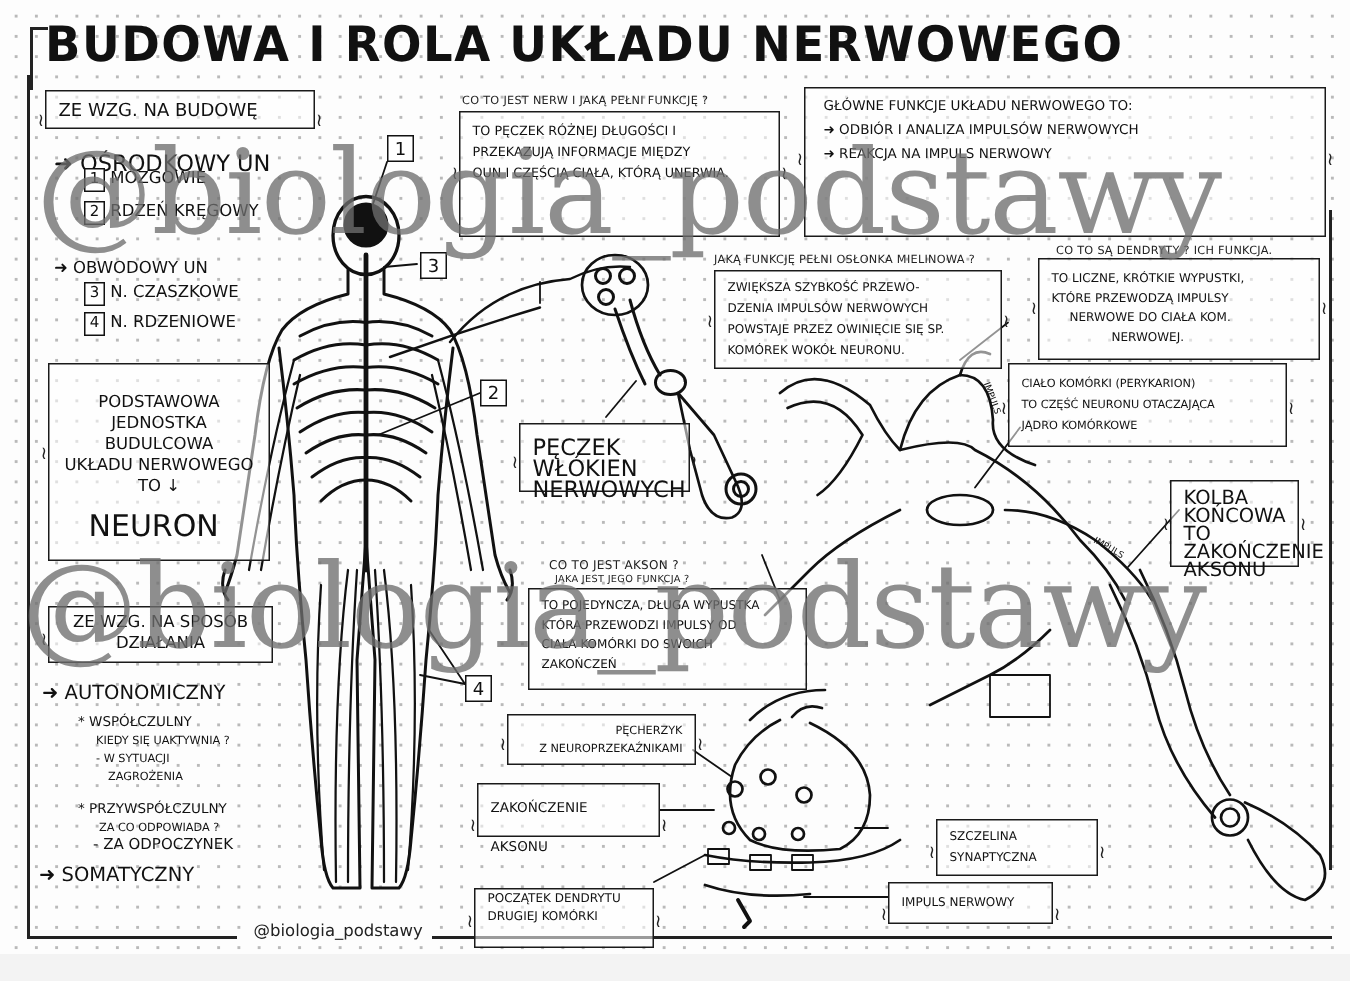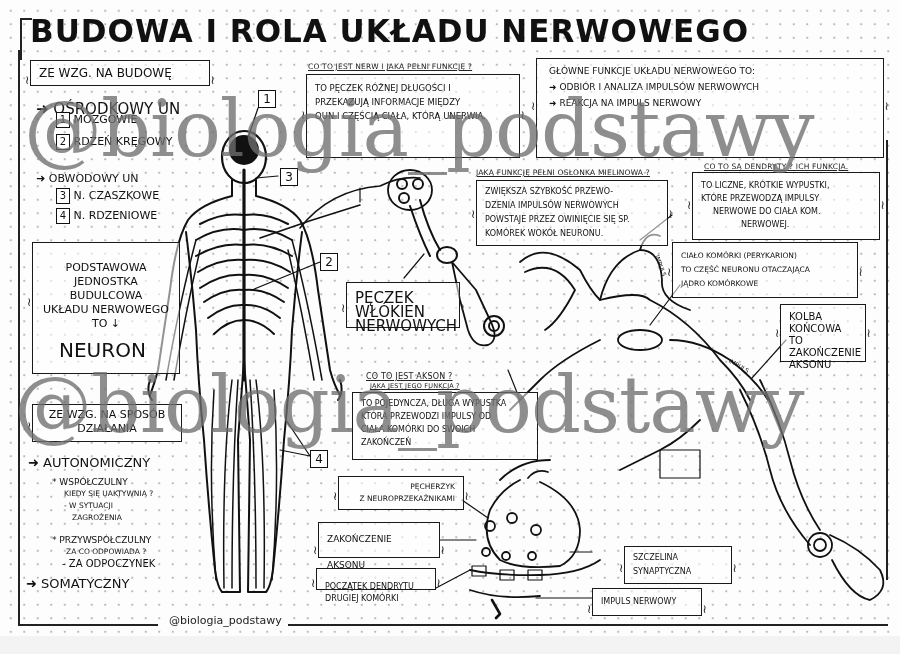--- a/index.html
+++ b/index.html
@@ -43,21 +43,21 @@
     box-sizing: border-box;
   }
   .box.wavy-l::before {
     content: "≀"; position: absolute; left: -6px; top: 40%; font-size: 12px; color:#222;
   }
   .box.wavy-r::after {
     content: "≀"; position: absolute; right: -6px; top: 40%; font-size: 12px; color:#222;
   }
   .q {
     position: absolute; font-size: 7.5px; text-transform: uppercase; color: #222;
-    font-family: "DejaVu Sans", sans-serif; letter-spacing: 0.2px; text-decoration: underline;
+    font-family: "DejaVu Sans", sans-serif; letter-spacing: 0.2px;
   }
   .hand { font-family: "DejaVu Sans", sans-serif; text-transform: uppercase; color:#111; }
   .abs { position: absolute; }
 
   .num-tag {
     position:absolute; width:16px; height:16px; border:1.5px solid #111; background:#fff;
     font-size:12px; line-height:16px; text-align:center; font-family:"DejaVu Sans", sans-serif;
   }
 
   .watermark {
@@ -265,21 +265,21 @@
   <div style="padding-left:12px">NERWOWE DO CIAŁA KOM.</div>
   <div style="padding-left:40px">NERWOWEJ.</div>
 </div>
 
 <div class="box wavy-l wavy-r" style="left:672px;top:242px;width:186px;height:56px;font-size:7.5px;line-height:14px;padding-top:6px">
   <div>CIAŁO KOMÓRKI (PERYKARION)</div>
   <div>TO CZĘŚĆ NEURONU OTACZAJĄCA</div>
   <div>JĄDRO KOMÓRKOWE</div>
 </div>
 
-<div class="box wavy-l wavy-r" style="left:780px;top:304px;width:86px;height:58px;font-size:10px;line-height:12px;padding-top:6px">
+<div class="box wavy-l wavy-r" style="left:780px;top:320px;width:86px;height:58px;font-size:13px;line-height:12px;padding-top:6px">
   <div>KOLBA</div>
   <div>KOŃCOWA TO</div>
   <div>ZAKOŃCZENIE</div>
   <div>AKSONU</div>
 </div>
 <div class="abs hand" style="left:728px;top:362px;font-size:6px;transform:rotate(30deg)">IMPULS</div>
 <div class="abs hand" style="left:650px;top:262px;font-size:6px;transform:rotate(70deg)">IMPULS</div>
 
 <div class="box wavy-l wavy-r" style="left:346px;top:282px;width:114px;height:46px;font-size:15px;line-height:14px;padding-top:8px">
   <div>PĘCZEK WŁÓKIEN</div>
@@ -293,21 +293,21 @@
   <div>KTÓRA PRZEWODZI IMPULSY OD</div>
   <div>CIAŁA KOMÓRKI DO SWOICH</div>
   <div>ZAKOŃCZEŃ</div>
 </div>
 
 <div class="box wavy-l wavy-r" style="left:338px;top:476px;width:126px;height:34px;font-size:7.5px;line-height:12px;text-align:right;padding-top:4px">
   <div>PĘCHERZYK</div>
   <div>Z NEUROPRZEKAŹNIKAMI</div>
 </div>
 <div class="box wavy-l wavy-r" style="left:318px;top:522px;width:122px;height:36px;font-size:9px;line-height:26px">ZAKOŃCZENIE AKSONU</div>
-<div class="box wavy-l wavy-r" style="left:316px;top:568px;width:120px;height:22px;font-size:8px;line-height:12px;padding-top:12px">
+<div class="box wavy-l wavy-r" style="left:316px;top:592px;width:120px;height:40px;font-size:8px;line-height:12px;padding-top:0">
   <div>POCZĄTEK DENDRYTU</div>
   <div>DRUGIEJ KOMÓRKI</div>
 </div>
 <div class="box wavy-l wavy-r" style="left:624px;top:546px;width:108px;height:38px;font-size:8px;line-height:14px;padding-top:4px">
   <div>SZCZELINA</div>
   <div>SYNAPTYCZNA</div>
 </div>
 <div class="box wavy-l wavy-r" style="left:592px;top:588px;width:110px;height:28px;font-size:8px;line-height:20px">IMPULS NERWOWY</div>
 
 <div class="footer-sig">@biologia_podstawy</div>

